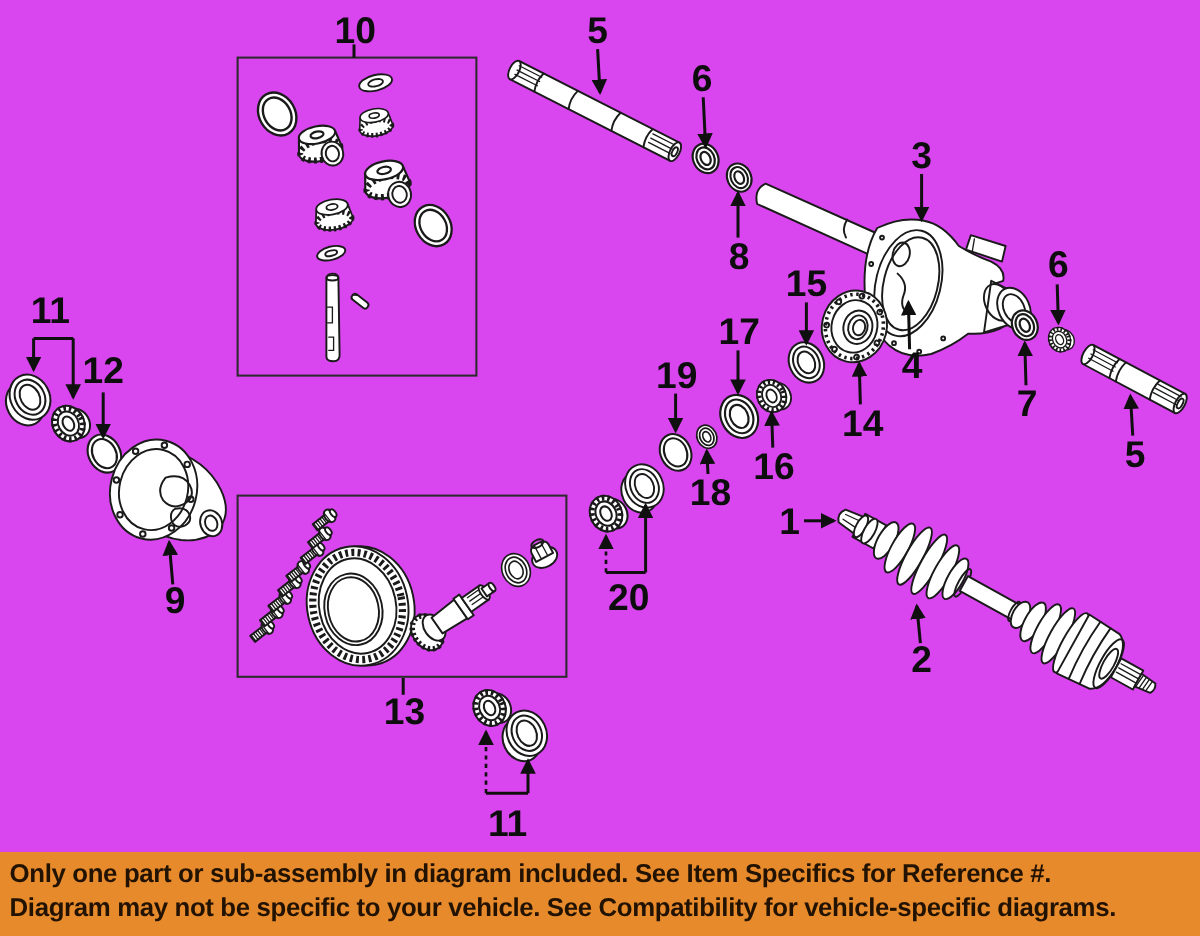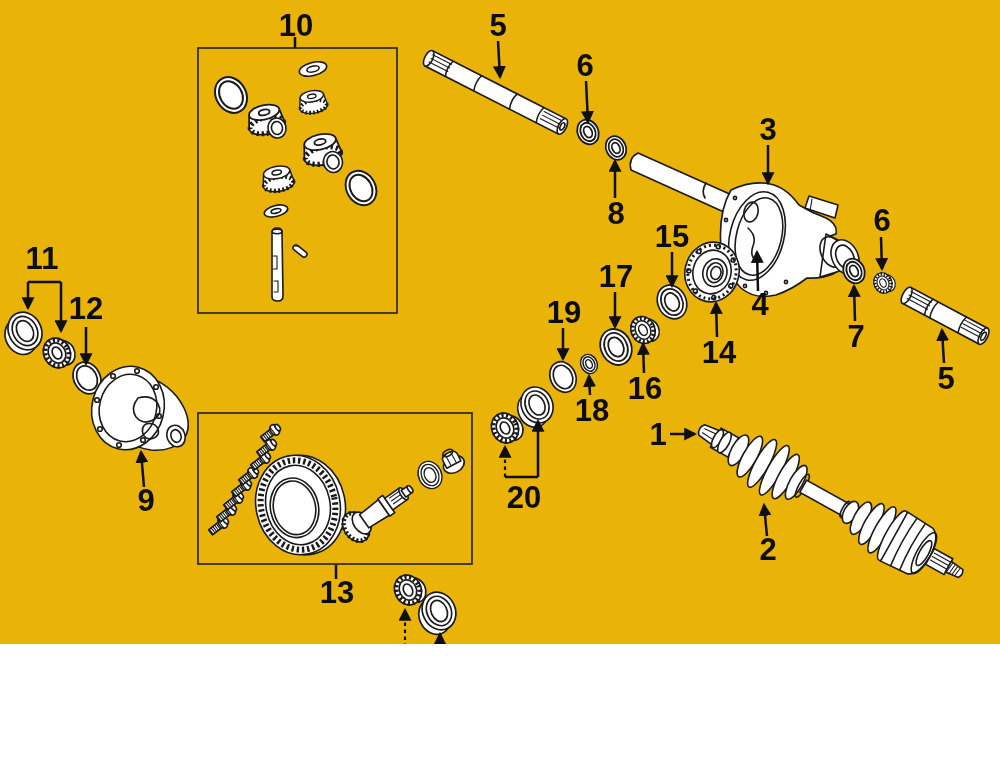--- a/index.html
+++ b/index.html
@@ -1,16 +1,16 @@
 <!DOCTYPE html>
 <html><head>
 <meta charset="utf-8">
 <style>
   html,body{margin:0;padding:0;background:#ffffff;}
-  .screen{position:relative;width:1000px;height:644px;background:#eab308;overflow:hidden;
+  .screen{position:relative;width:1000px;height:780px;background:#d946ef;overflow:hidden;
           font-family:"Liberation Sans",sans-serif;}
   .screen svg{position:absolute;left:0;top:0;}
   
   .ln{fill:none;stroke:#1a1a1a;stroke-width:1.6;stroke-linecap:round;stroke-linejoin:round;}
   .tn{fill:none;stroke:#1a1a1a;stroke-width:1.1;stroke-linecap:round;}
   .fw{fill:#ffffff;stroke:#1a1a1a;stroke-width:1.6;stroke-linejoin:round;}
   .teeth{fill:none;stroke:#1a1a1a;stroke-width:4.6;stroke-dasharray:2.1 2.4;}
   .teeth2{fill:none;stroke:#1a1a1a;stroke-width:6;stroke-dasharray:2.4 2.8;}
   .box{fill:none;stroke:#2a2a2a;stroke-width:1.7;}
   .arr{fill:none;stroke:#0f0f0f;stroke-width:2.5;}
@@ -401,13 +401,17 @@
     <text class="callout" x="42" y="269">11</text>
     <text class="callout" x="86" y="319">12</text>
     <text class="callout" x="146" y="511">9</text>
     <text class="callout" x="337" y="603">13</text>
     <text class="callout" x="423" y="697">11</text>
     <text class="callout" x="658" y="445">1</text>
     <text class="callout" x="768" y="560">2</text>
   </g>
 </svg>
 
+  <div class="banner">
+    <div class="bline b1">Only one part or sub-assembly in diagram included. See Item Specifics for Reference #.</div>
+    <div class="bline b2">Diagram may not be specific to your vehicle. See Compatibility for vehicle-specific diagrams.</div>
+  </div>
 </div>
 
 </body></html>

